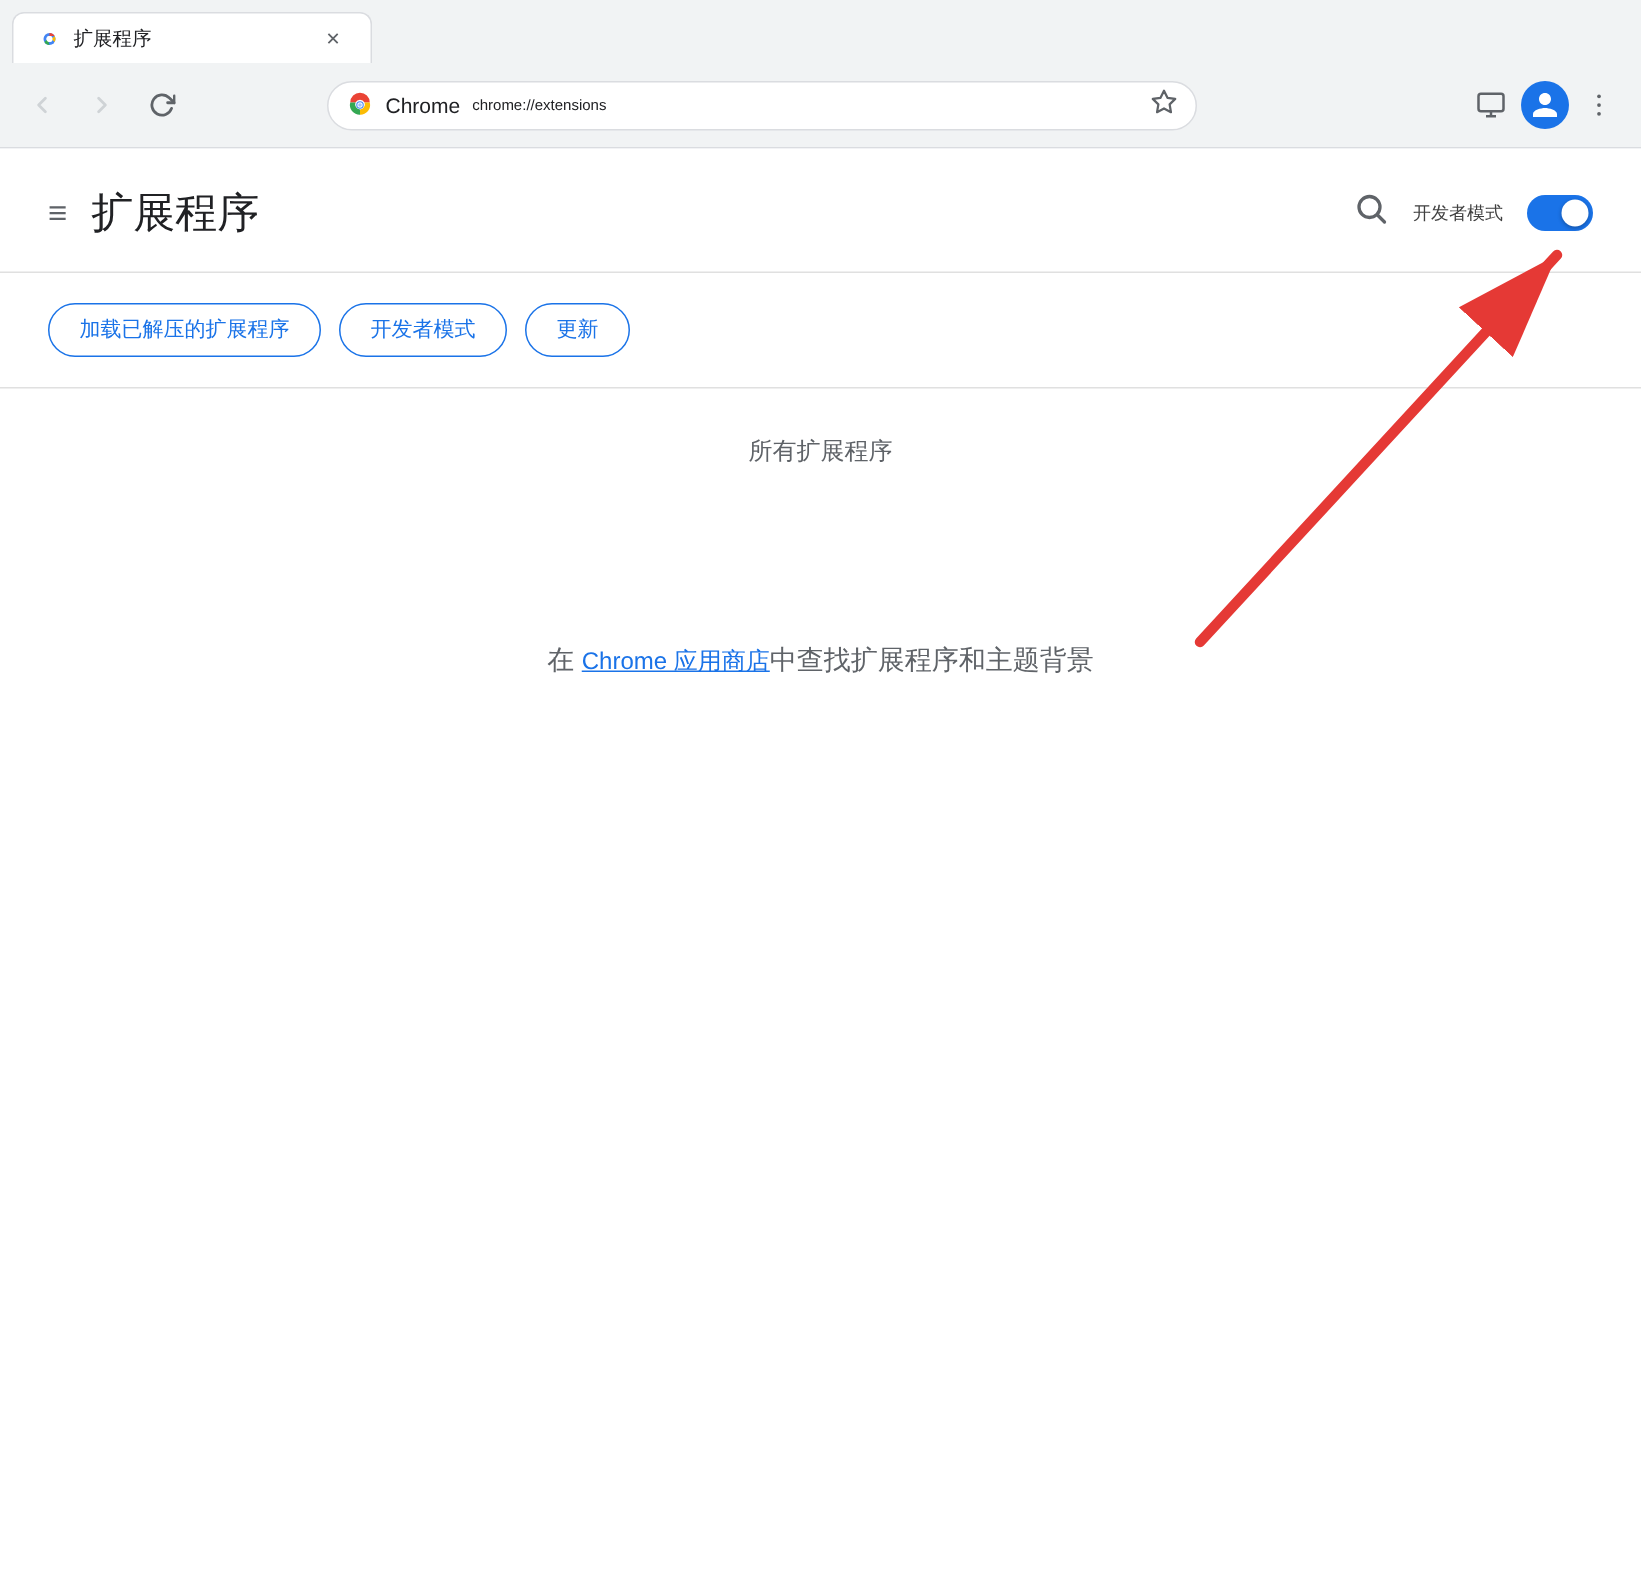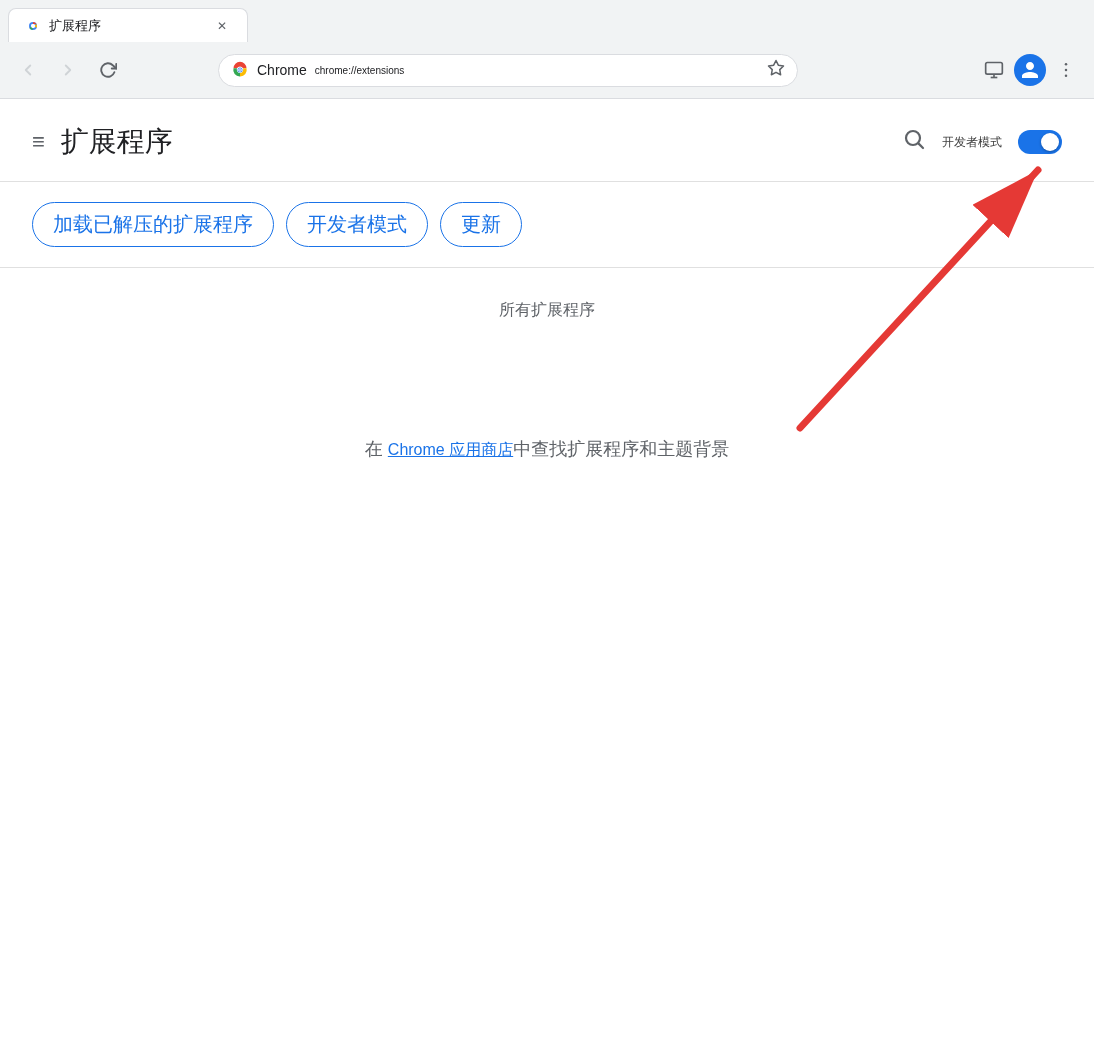--- a/index.html
+++ b/index.html
@@ -230,21 +230,21 @@
       display: flex;
       gap: 12px;
       padding: 20px 32px;
       border-bottom: 1px solid #e0e0e0;
     }
 
     .action-btn {
       border: 1.5px solid #1a73e8;
       border-radius: 24px;
       padding: 8px 20px;
-      font-size: 20px;
+      font-size: 14px;
       color: #1a73e8;
       background: white;
       cursor: pointer;
       font-family: inherit;
       font-weight: 500;
     }
 
     
     .ext-list-area {
       padding: 32px 32px;

